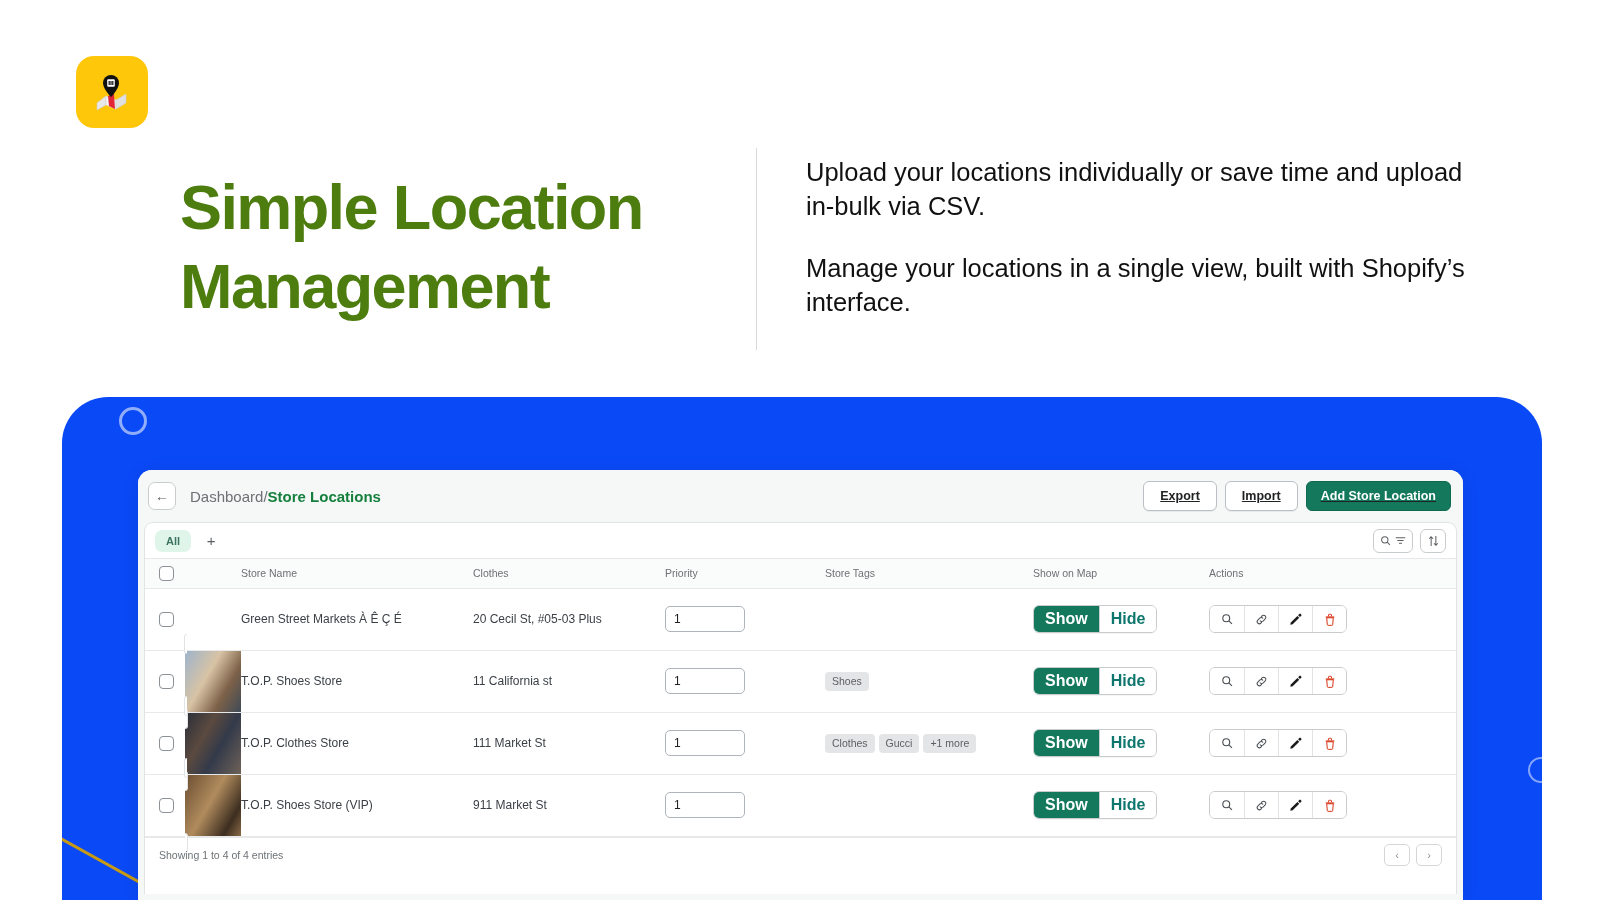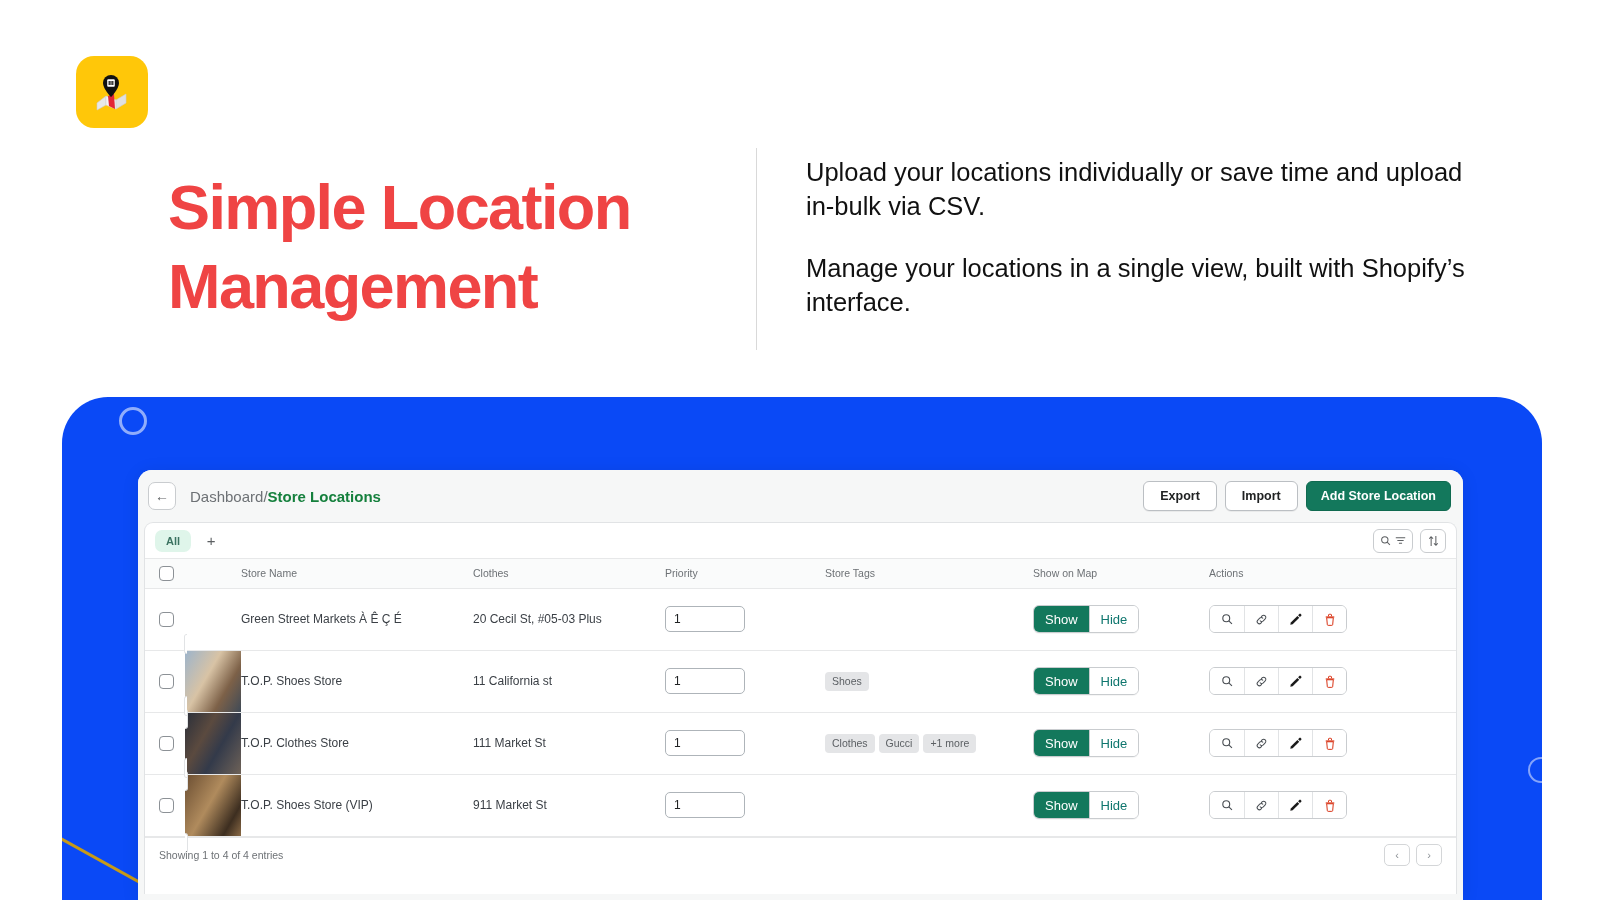--- a/index.html
+++ b/index.html
@@ -12,24 +12,24 @@
   .page { position: relative; width: 1600px; height: 900px; background: #fff; overflow: hidden; }
 
   
   .app-icon {
     position: absolute; left: 76px; top: 56px;
     width: 72px; height: 72px; border-radius: 18px;
     background: #ffc709;
     display: flex; align-items: center; justify-content: center;
   }
   .hero-title {
-    position: absolute; left: 168px; top: 168px;
+    position: absolute; left: 180px; top: 168px;
     width: 560px;
     font-size: 63px; line-height: 1.26; font-weight: 800;
-    letter-spacing: -1.6px; color: #ef4444;
+    letter-spacing: -1.6px; color: #4d7c0f;
   }
   .hero-divider {
     position: absolute; left: 756px; top: 148px;
     width: 1px; height: 202px; background: #d9d9d9;
   }
   .hero-body {
     position: absolute; left: 806px; top: 156px; width: 660px;
     font-size: 25.5px; line-height: 1.33; color: #111; font-weight: 400;
   }
   .hero-body p + p { margin-top: 28px; }
@@ -75,21 +75,21 @@
     padding: 0 12px 0 10px; background: #f6f7f7;
   }
   .back-btn {
     width: 28px; height: 28px; border-radius: 7px;
     background: #fff; border: 1px solid #c9cccf;
     display: flex; align-items: center; justify-content: center;
     font-size: 14px; color: #5c5f62; cursor: pointer;
   }
   .breadcrumb { margin-left: 14px; font-size: 15px; color: #6d7175; }
   .breadcrumb b { color: #15803d; font-weight: 700; }
-  .topbar-right { margin-left: auto; display: flex; align-items: center; gap: 8px; }
+  .topbar-right { margin-left: auto; display: flex; align-items: center; gap: 8px; text-decoration: underline; }
   .btn-white {
     height: 30px; padding: 0 16px; border-radius: 6px;
     background: #fff; border: 1px solid #bbbfc3;
     font-size: 12.5px; font-weight: 600; color: #202223;
     display: flex; align-items: center; cursor: pointer;
     box-shadow: 0 1px 0 rgba(0,0,0,.05);
   }
   .btn-green {
     height: 30px; padding: 8px 14px; border-radius: 6px;
     background: #13785c; border: 1px solid #0f6a50;
@@ -165,21 +165,21 @@
     font-family: "Liberation Sans", sans-serif;
   }
   .tag {
     display: inline-flex; align-items: center; height: 19px;
     padding: 0 7px; margin: 1.5px 4px 1.5px 0; border-radius: 4px;
     background: #e4e5e7; color: #5b5f63; font-size: 10.5px;
   }
   .toggle { display: inline-flex; border-radius: 6px; overflow: hidden;
     border: 1px solid #c9cccf; box-shadow: 0 1px 0 rgba(0,0,0,.04); }
   .toggle span { height: 26px; padding: 0 11px; display: flex; align-items: center;
-    font-size: 13px; font-weight: 400; cursor: pointer; }
+    font-size: 16px; font-weight: 700; cursor: pointer; }
   .tg-on  { background: #13785c; color: #fff; }
   .tg-off { background: #fff; color: #0f766e; border-left: 1px solid #c9cccf; }
   .actions { display: inline-flex; border: 1px solid #c9cccf; border-radius: 6px; overflow: hidden; }
   .actions button {
     width: 34px; height: 26px; background: #fff; border: none;
     border-left: 1px solid #e1e3e5; cursor: pointer;
     display: flex; align-items: center; justify-content: center; color: #4a4f54;
   }
   .actions button:first-child { border-left: none; }
   .act-del { color: #d72c0d !important; }

